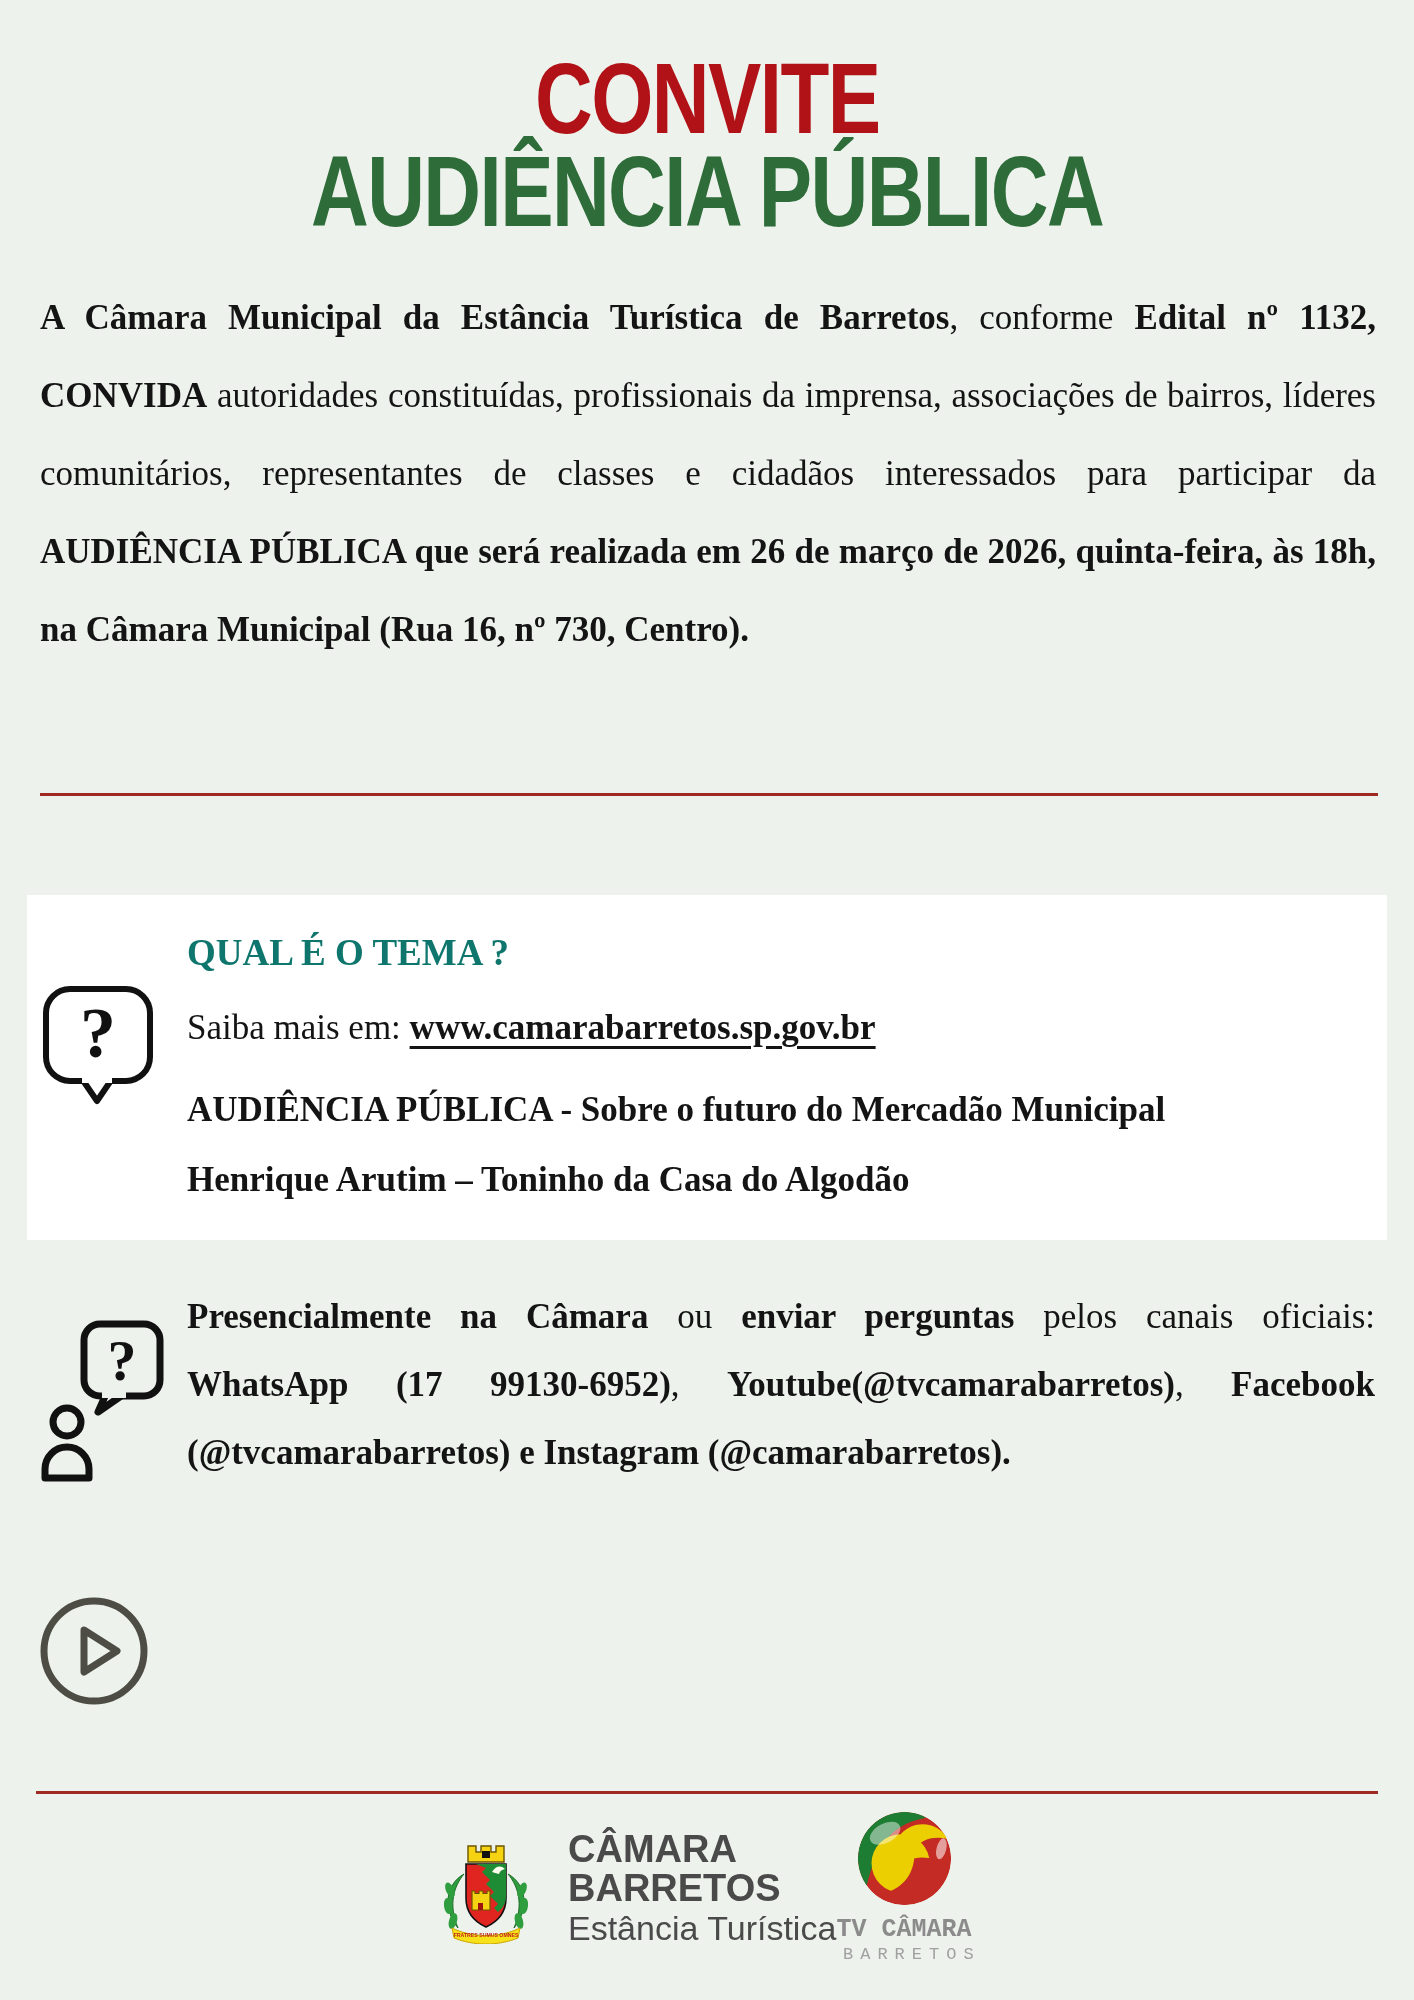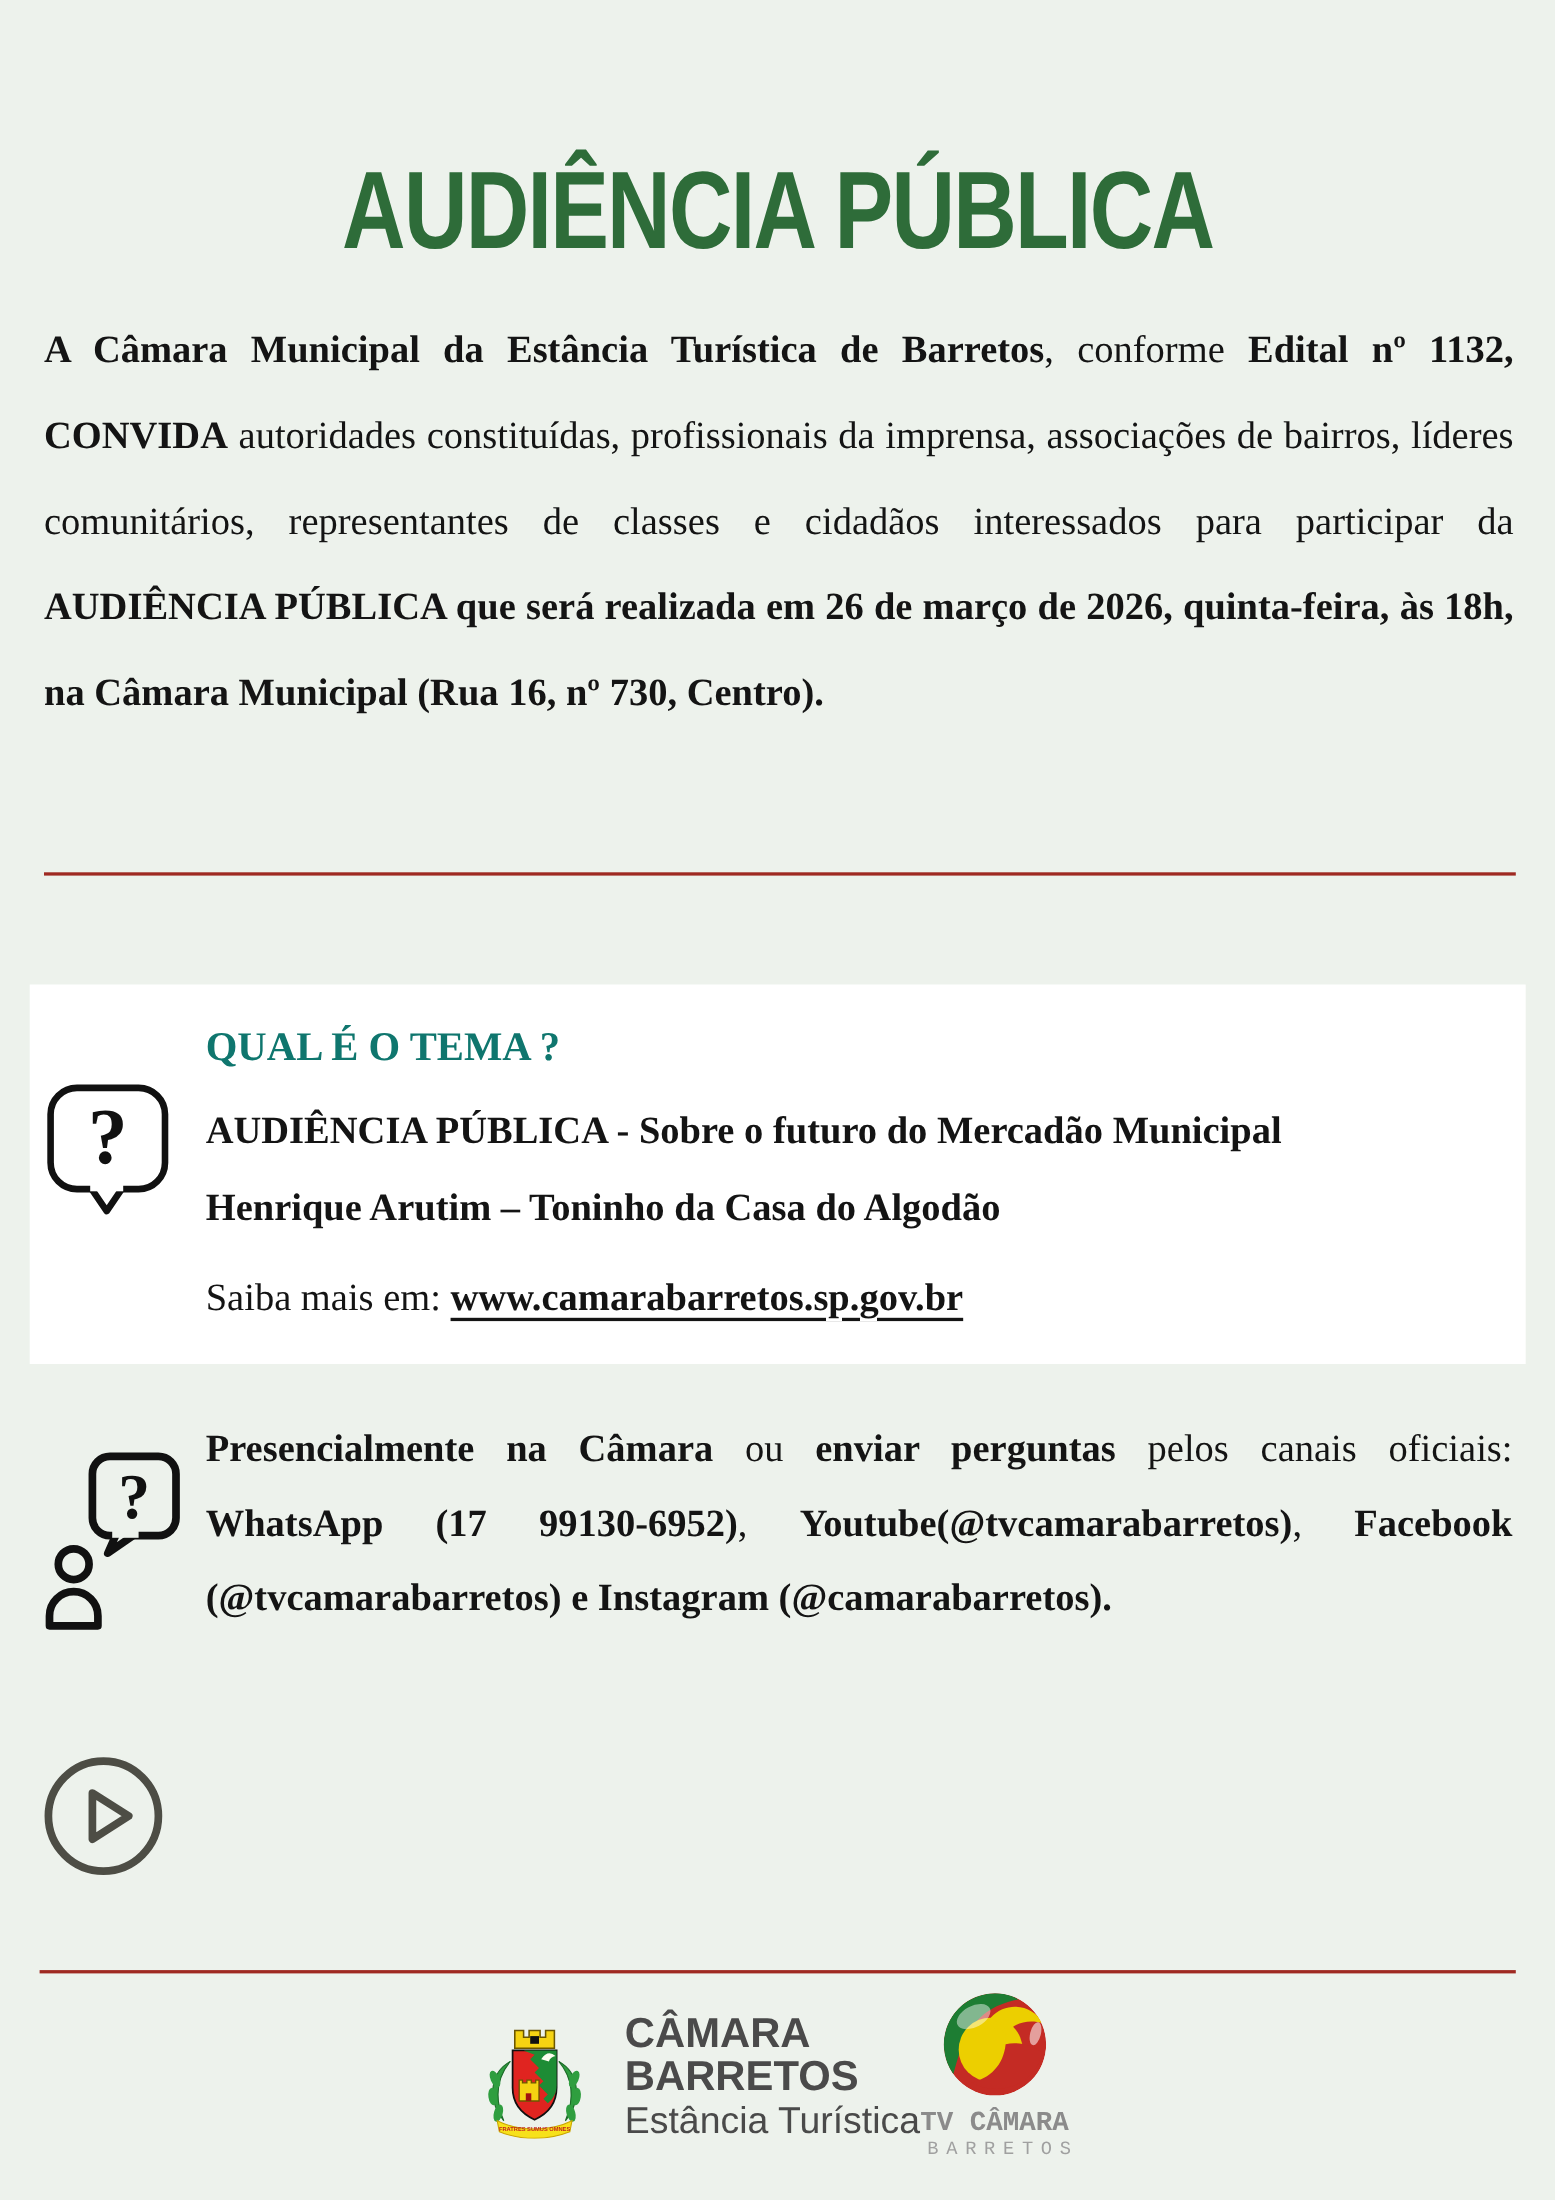--- a/index.html
+++ b/index.html
@@ -86,41 +86,44 @@
   }
   .tv-sphere{width:97px;height:97px;}
   .tv-line1{font-size:25px;font-weight:700;color:#8b8b8b;line-height:28px;margin-top:4px;}
   .tv-line2{font-size:17px;font-weight:500;color:#a0a0a0;letter-spacing:7px;line-height:22px;text-indent:7px;}
 </style>
 </head>
 <body>
 
 <div class="page">
 
+  <div class="title-wrap" id="title1">
+    <span class="big-title">CONVITE</span>
+  </div>
   <div class="title-wrap" id="title2">
     <span class="big-title">AUDIÊNCIA PÚBLICA</span>
   </div>
 
   <p class="intro"><b>A Câmara Municipal da Estância Turística de Barretos</b><span>, conforme </span><b>Edital nº 1132, CONVIDA</b><span> autoridades constituídas, profissionais da imprensa, associações de bairros, líderes comunitários, representantes de classes e cidadãos interessados para participar da </span><b>AUDIÊNCIA PÚBLICA que será realizada em 26 de março de 2026, quinta-feira, às 18h, na Câmara Municipal (Rua 16, nº 730, Centro).</b></p>
 
   <hr class="rule" id="rule-top">
 
   <div class="card"></div>
 
   <svg class="icon-abs" id="icon-tema" viewBox="0 0 116 126">
     <rect x="6" y="6" width="104" height="92" rx="24" fill="#ffffff" stroke="#111111" stroke-width="6"></rect>
     <path d="M42 96 L57 118 L72 96" fill="#ffffff" stroke="#111111" stroke-width="6" stroke-linejoin="round"></path>
     <rect x="42" y="92" width="30" height="8" fill="#ffffff"></rect>
     <text x="58" y="74" font-family="Liberation Serif, DejaVu Serif, serif" font-size="72" font-weight="700" text-anchor="middle" fill="#111111">?</text>
   </svg>
 
   <div class="content" id="content-tema">
     <h2 class="sec-heading">QUAL É O TEMA ?</h2>
+    <p class="para"><span>Saiba mais em: </span><b class="u">www.camarabarretos.sp.gov.br</b></p>
     <p class="para"><b>AUDIÊNCIA PÚBLICA - Sobre o futuro do Mercadão Municipal Henrique Arutim – Toninho da Casa do Algodão</b></p>
-    <p class="para"><span>Saiba mais em: </span><b class="u">www.camarabarretos.sp.gov.br</b></p>
   </div>
 
   <svg class="icon-abs" id="icon-participar" viewBox="0 0 126 168">
     <rect x="44" y="6" width="76" height="72" rx="16" fill="none" stroke="#111111" stroke-width="7"></rect>
     <path d="M66 76 L58 94 L84 76" fill="#edf2ec" stroke="#111111" stroke-width="7" stroke-linejoin="round"></path>
     <rect x="62" y="72" width="24" height="8" fill="#edf2ec"></rect>
     <text x="82" y="62" font-family="Liberation Serif, DejaVu Serif, serif" font-size="58" font-weight="700" text-anchor="middle" fill="#111111">?</text>
     <circle cx="27" cy="104" r="14" fill="none" stroke="#111111" stroke-width="7"></circle>
     <path d="M5 160 v-9 a22 22 0 0 1 44 0 v9 z" fill="none" stroke="#111111" stroke-width="7" stroke-linejoin="round"></path>
   </svg>

